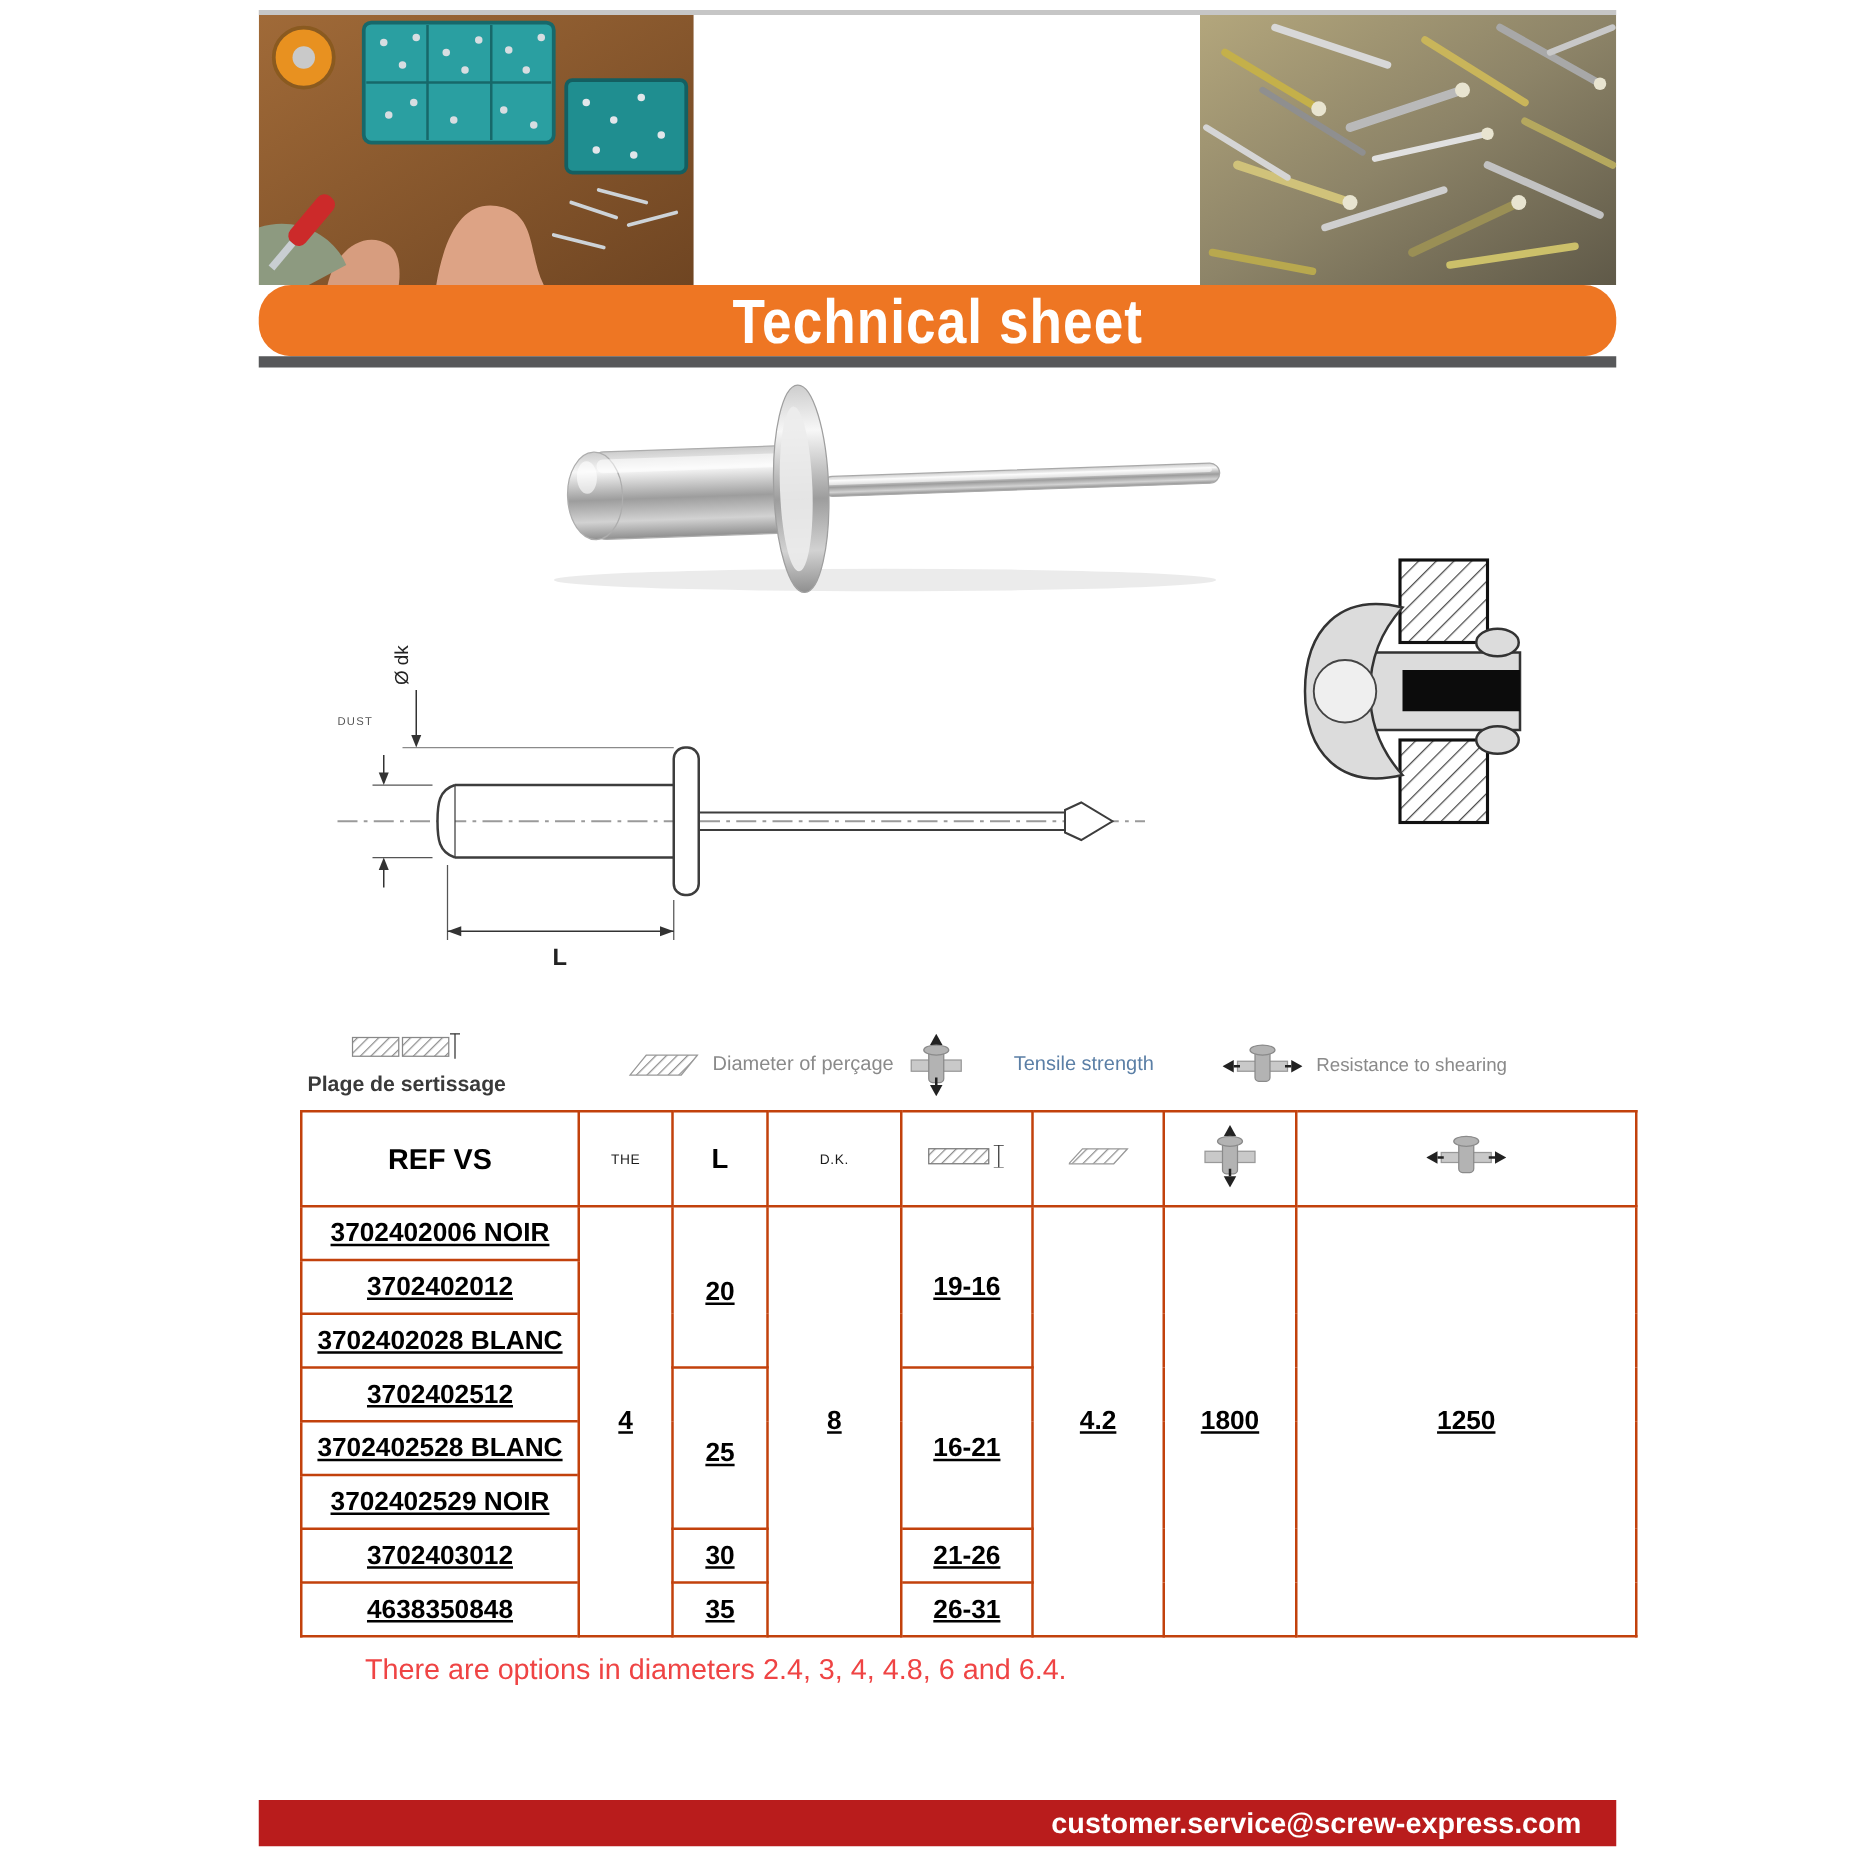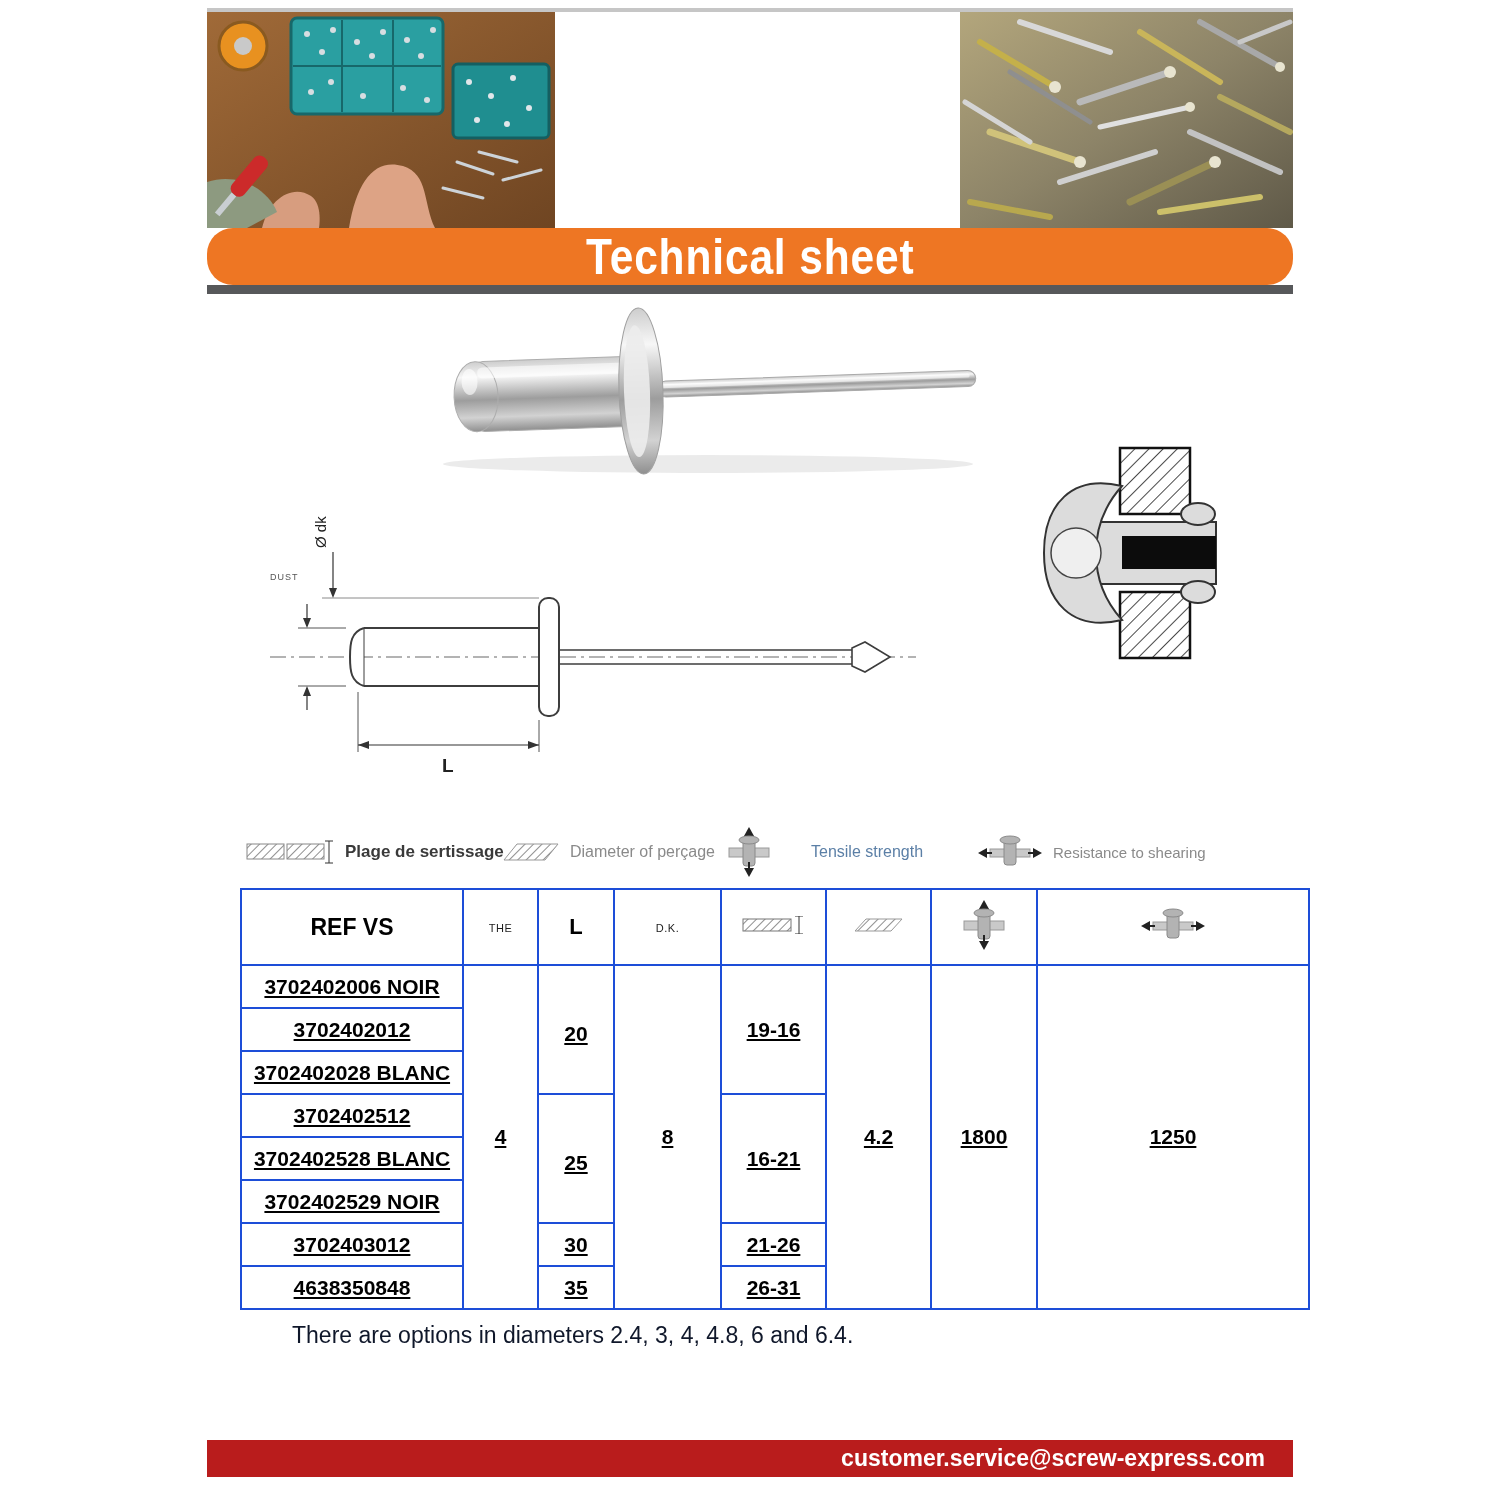--- a/index.html
+++ b/index.html
@@ -20,37 +20,37 @@
 
   .banner { left:207px; top:228px; width:1086px; height:57px; background:#ee7623; display:flex; align-items:center; justify-content:center;border-radius:26px; }
   .banner span { color:#fff; font-size:50px; font-weight:bold; letter-spacing:1px; transform:scaleX(.85); display:inline-block; }
   .gray-strip { left:207px; top:285px; width:1086px; height:9px; background:#57585a; }
 
   .rivet-photo { left:408px; top:296px; }
   .tech-drawing { left:266px; top:500px; }
   .cross-section { left:1038px; top:446px; }
 
   .legend-item { position:absolute; top:826px; height:52px; display:flex; align-items:center; gap:11px; }
-  .lg1 { left:246px; }  .lg2 { left:503px; }  .lg3 { left:726px;gap:39px; }  .lg4 { left:978px; }
+  .lg1 { left:246px;flex-direction:column; }  .lg2 { left:503px; }  .lg3 { left:726px;gap:39px; }  .lg4 { left:978px; }
   .lbl-crimp { font-weight:bold; color:#3a3a3a; font-size:17px; }
   .lbl-drill { color:#8a8a8a; font-size:16px; }
   .lbl-tensile { color:#5b7fa6; font-size:16px; }
   .lbl-shear { color:#8a8a8a; font-size:15px;text-align:right; }
 
   .spec-table { position:absolute; left:240px; top:888px; width:1068px; border-collapse:collapse; table-layout:fixed; background:#fff; }
-  .spec-table th, .spec-table td { border:2px solid #1d4ed8; text-align:center; vertical-align:middle; background:#fff; }
+  .spec-table th, .spec-table td { border:2px solid #c2410c; text-align:center; vertical-align:middle; background:#fff; }
   .spec-table thead tr { height:76px; }
   .spec-table tbody tr { height:43px; }
   .th-ref { font-size:23px; font-weight:bold; }
   .th-small { font-size:11px; font-weight:400; color:#1c1c1c; letter-spacing:.5px; }
   .th-l { font-size:22px; font-weight:bold; }
   .cell { font-size:21px; font-weight:bold;text-decoration:underline; }
   .l-span { vertical-align:top; padding-top:9px; }
 
-  .footnote { left:292px; top:1322px; font-size:23px; color:#0f172a; }
+  .footnote { left:292px; top:1322px; font-size:23px; color:#ef4444; }
 
   .footer-bar { left:207px; top:1440px; width:1086px; height:37px; background:#b91c1c; display:flex; align-items:center; justify-content:flex-end; padding-right:28px; }
   .footer-bar span { color:#fff; font-weight:bold; font-size:23px; }
 </style>
 </head>
 <body>
 
 <svg width="0" height="0" style="position:absolute" aria-hidden="true">
   <defs>
     <pattern id="hatchSmall" patternUnits="userSpaceOnUse" width="6" height="6" patternTransform="rotate(45)">

